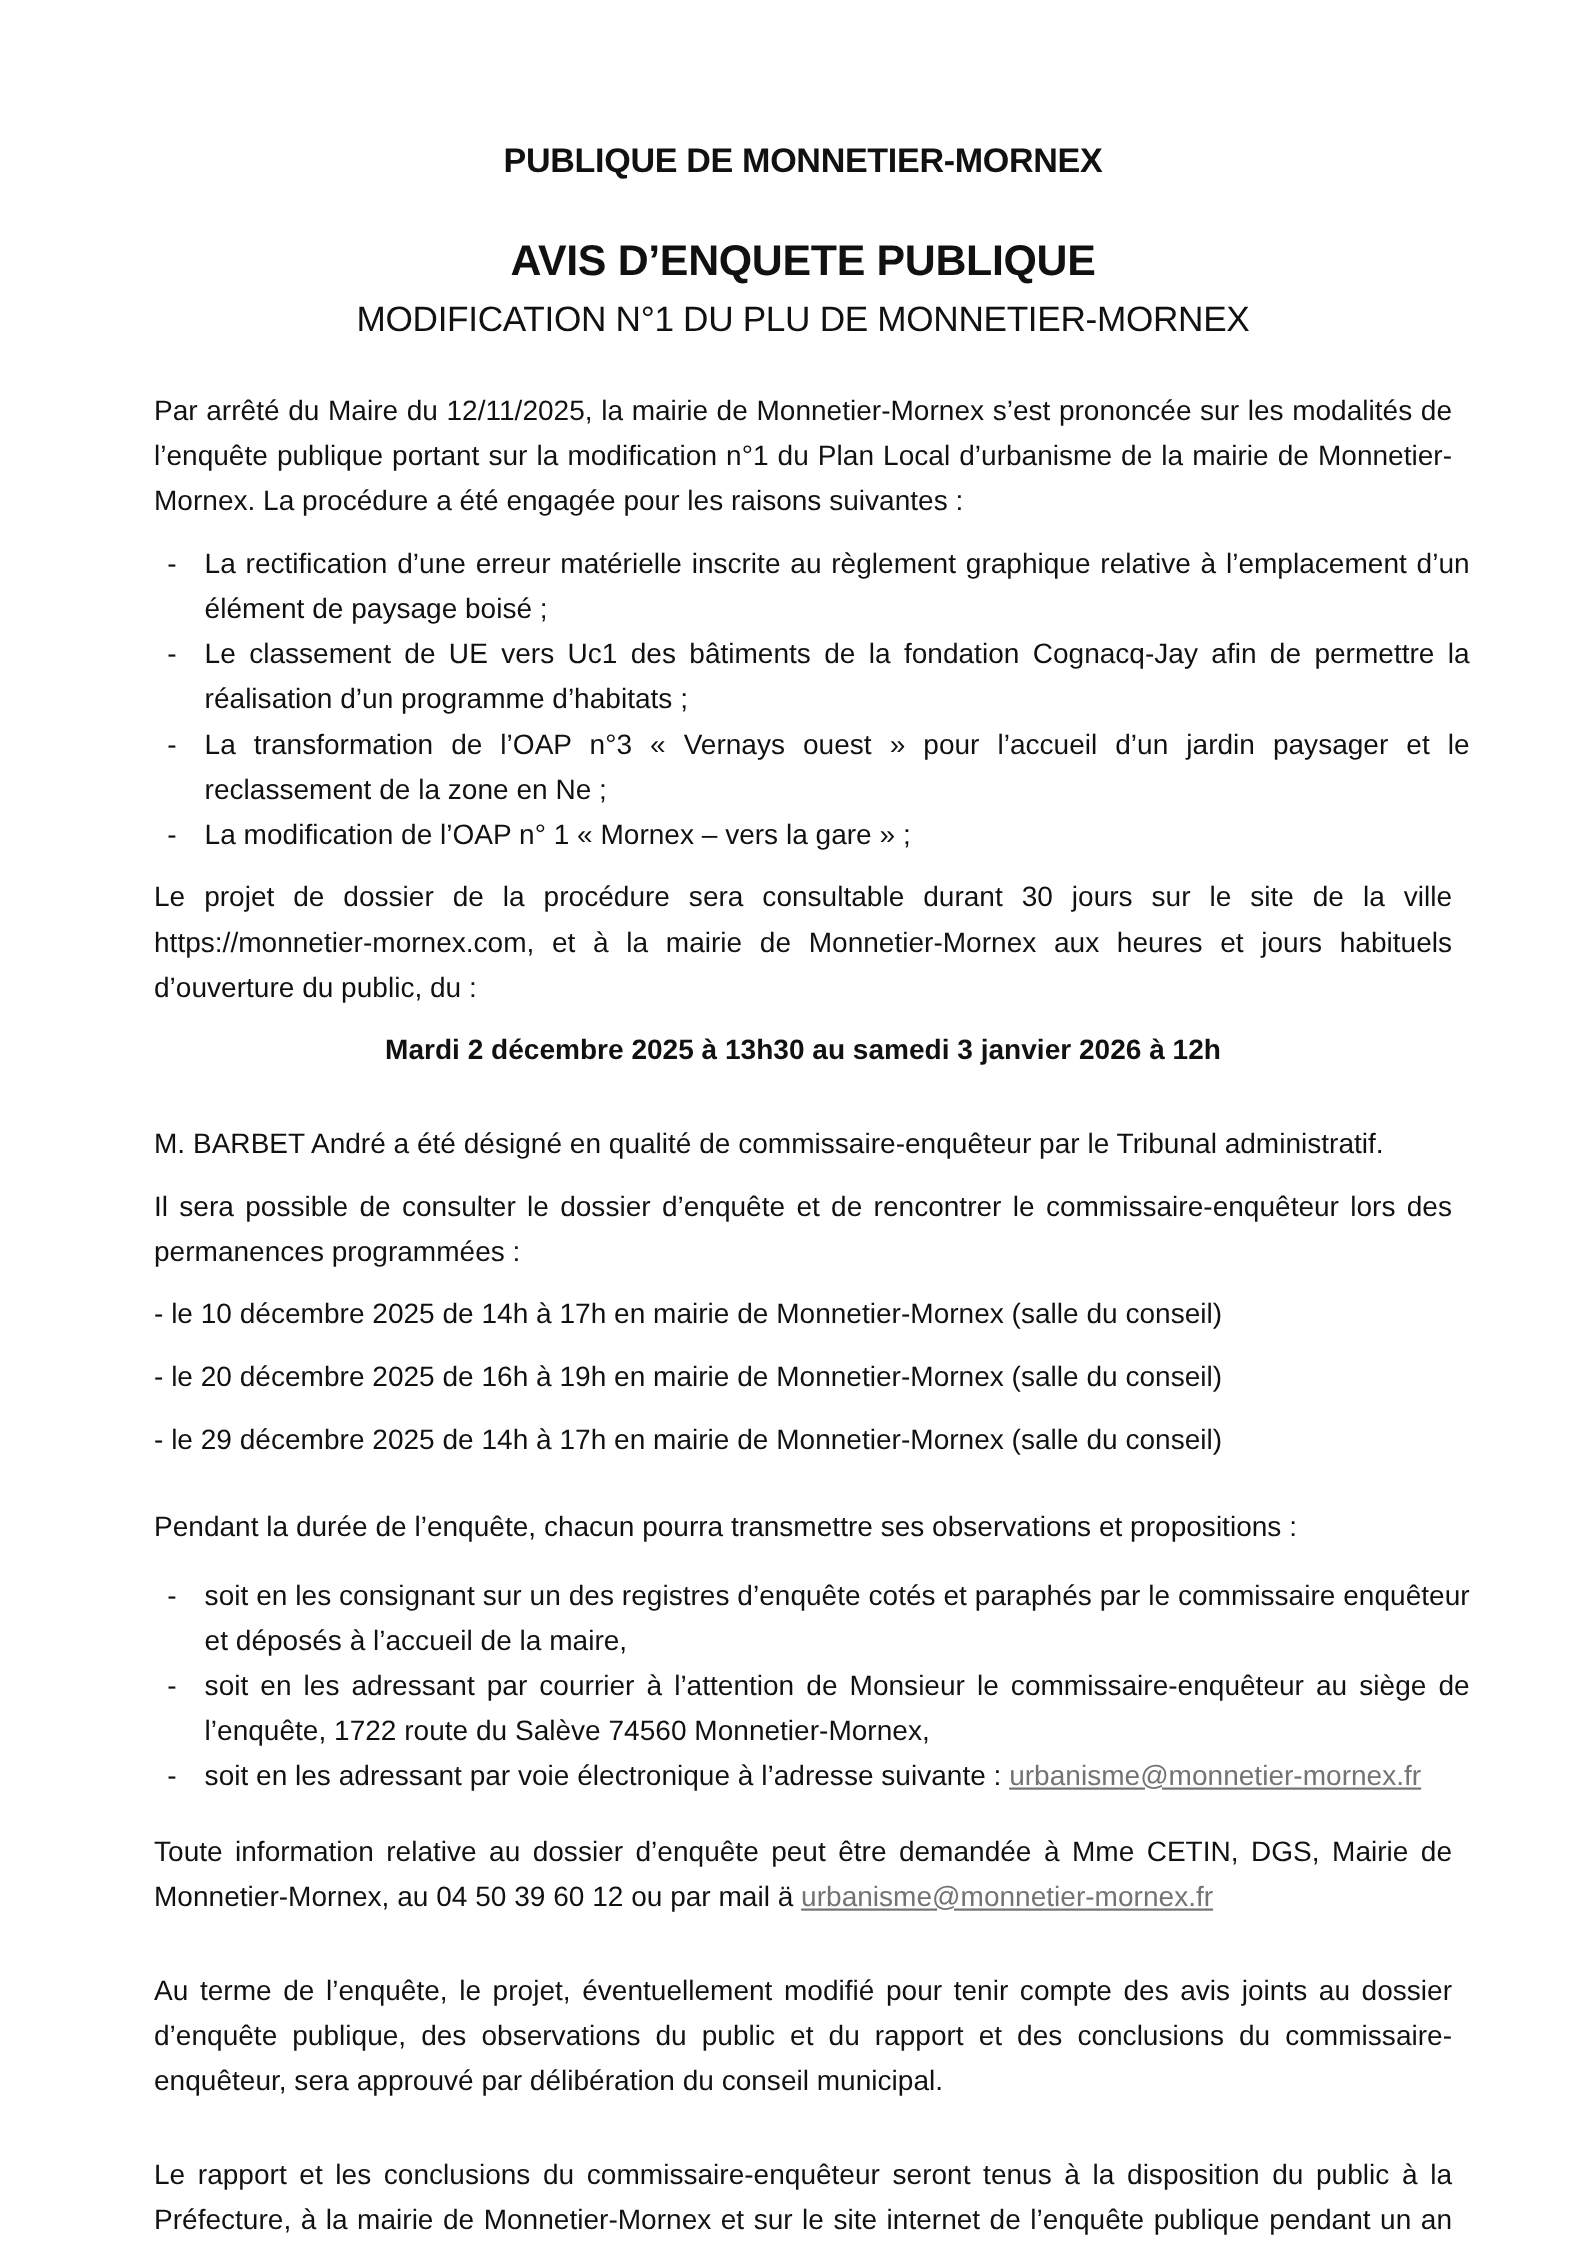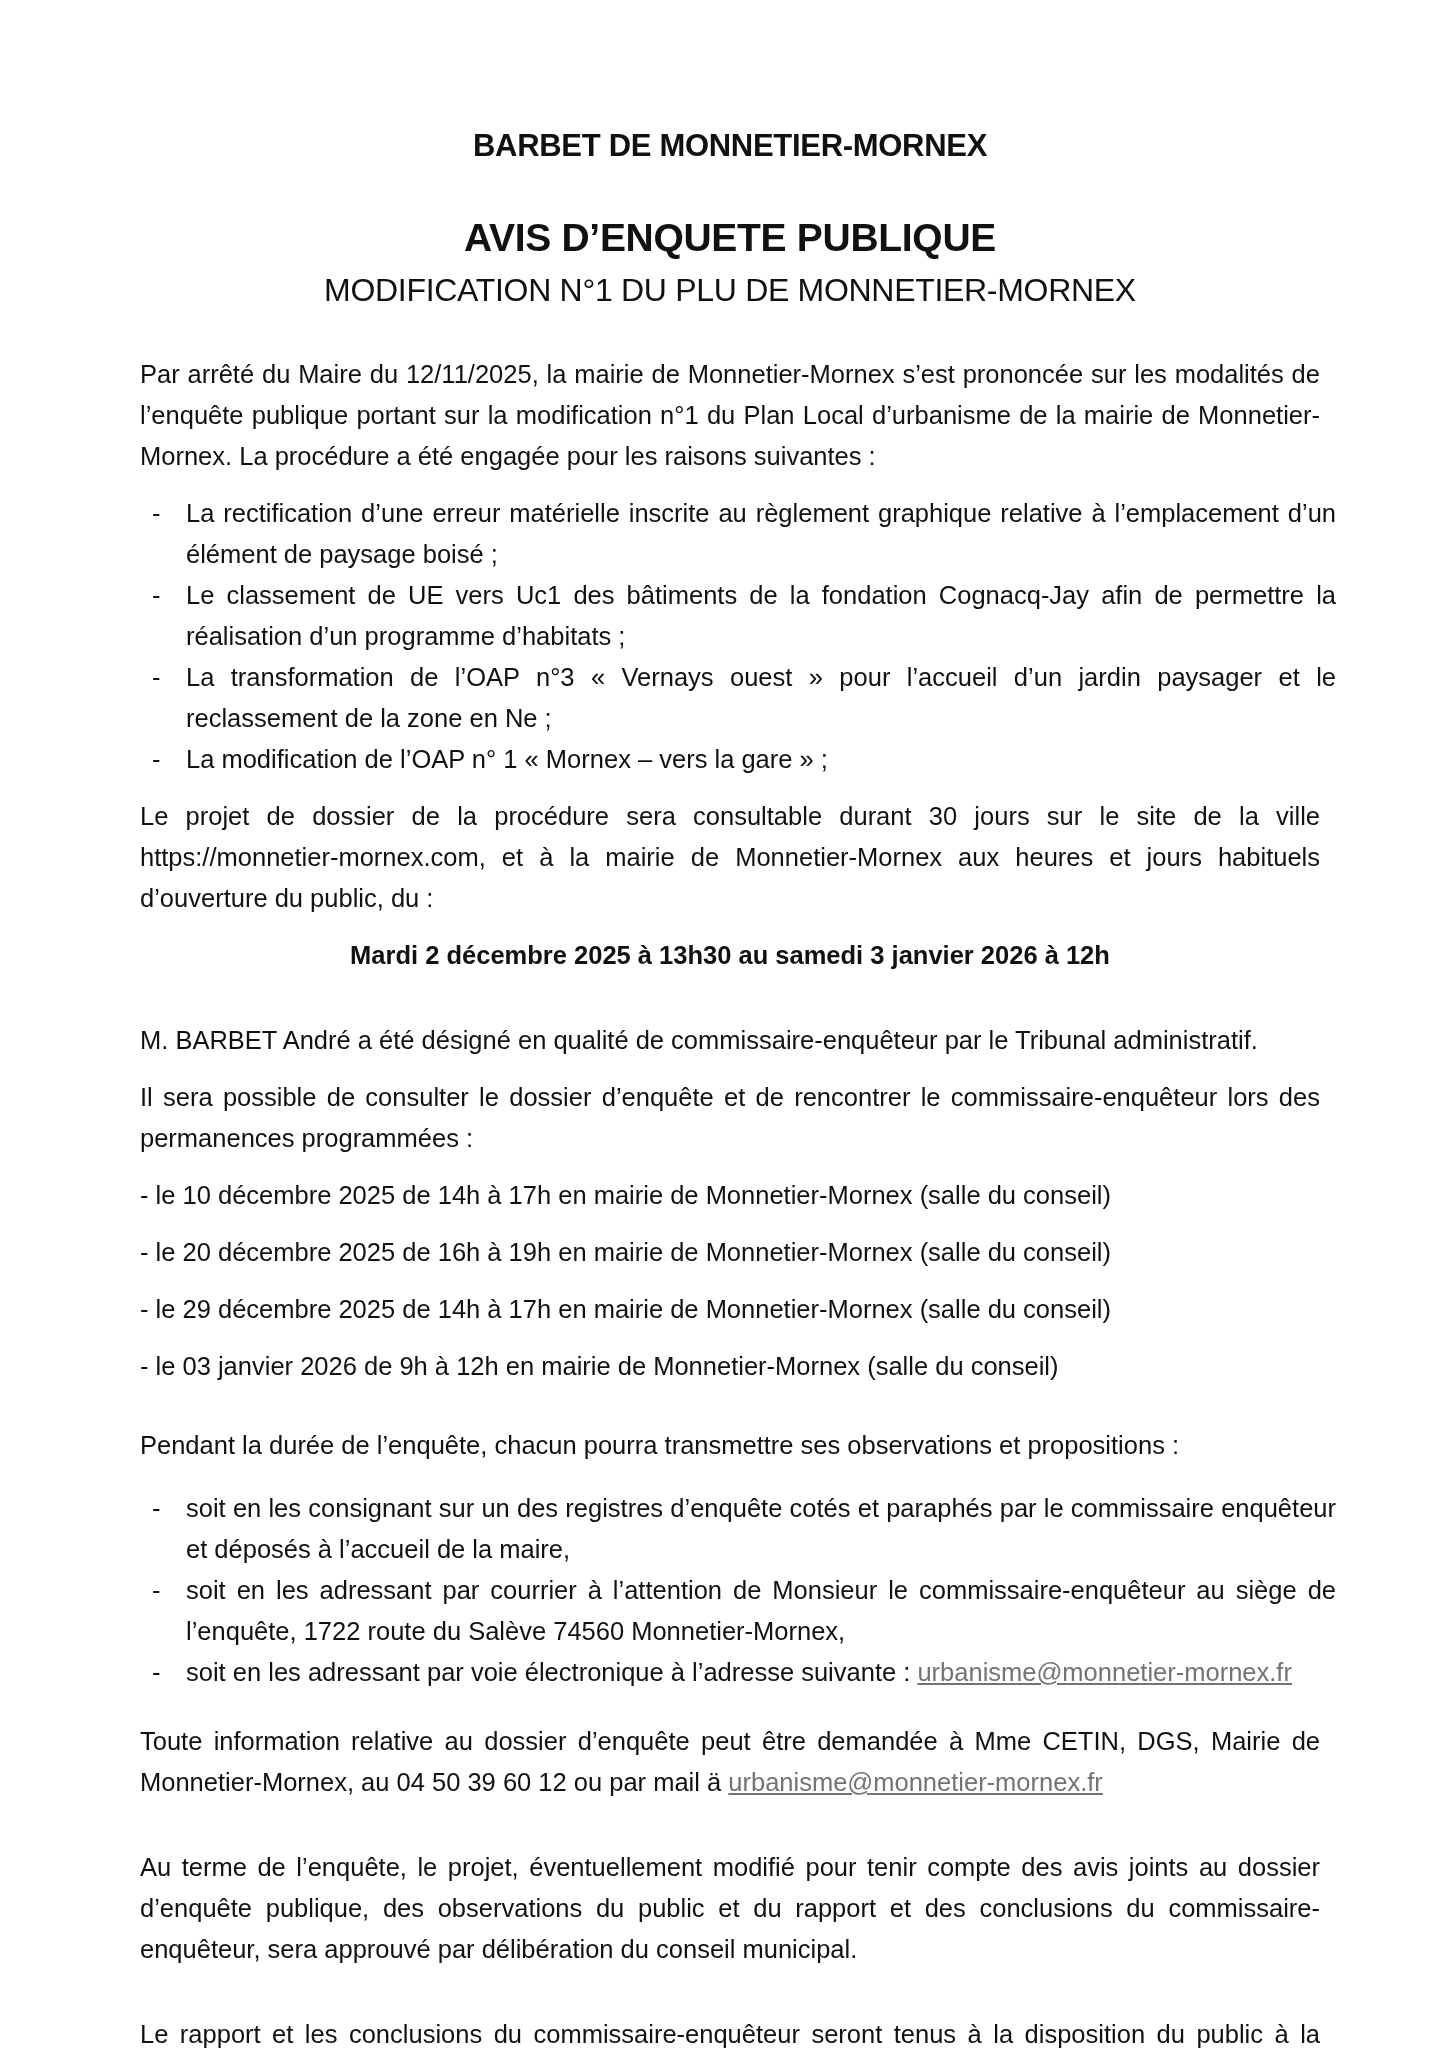--- a/index.html
+++ b/index.html
@@ -30,42 +30,41 @@
   }
   .center-bold { text-align: center; font-weight: bold; margin-top: 2px; }
   .gap { height: 12px; }
   .gap-s { height: 6px; }
   a.link { color: #737373; text-decoration: underline; }
 </style>
 </head>
 <body>
 
 <div class="page">
-  <div class="h1">BARBET DE MONNETIER-MORNEX</div>
+  <div class="h1">PUBLIQUE DE MONNETIER-MORNEX</div>
   <div class="h2">AVIS D’ENQUETE PUBLIQUE</div>
   <div class="h3">MODIFICATION N°1 DU PLU DE MONNETIER-MORNEX</div>
 
   <div class="body">
     <p class="just">Par arrêté du Maire du 12/11/2025, la mairie de Monnetier-Mornex s’est prononcée sur les modalités de l’enquête publique portant sur la modification n°1 du Plan Local d’urbanisme de la mairie de Monnetier-Mornex. La procédure a été engagée pour les raisons suivantes :</p>
     <ul class="dash">
       <li class="just">La rectification d’une erreur matérielle inscrite au règlement graphique relative à l’emplacement d’un élément de paysage boisé ;</li>
       <li class="just">Le classement de UE vers Uc1 des bâtiments de la fondation Cognacq-Jay afin de permettre la réalisation d’un programme d’habitats ;</li>
       <li class="just">La transformation de l’OAP n°3 « Vernays ouest » pour l’accueil d’un jardin paysager et le reclassement de la zone en Ne ;</li>
       <li class="just">La modification de l’OAP n° 1 « Mornex – vers la gare » ;</li>
     </ul>
     <p class="just">Le projet de dossier de la procédure sera consultable durant 30 jours sur le site de la ville https://monnetier-mornex.com, et à la mairie de Monnetier-Mornex aux heures et jours habituels d’ouverture du public, du :</p>
     <p class="center-bold">Mardi 2 décembre 2025 à 13h30 au samedi 3 janvier 2026 à 12h</p>
     <div class="gap"></div>
     <p class="just">M. BARBET André a été désigné en qualité de commissaire-enquêteur par le Tribunal administratif.</p>
     <p class="just">Il sera possible de consulter le dossier d’enquête et de rencontrer le commissaire-enquêteur lors des permanences programmées :</p>
     <div>
       <p>- le 10 décembre 2025 de 14h à 17h en mairie de Monnetier-Mornex (salle du conseil)</p>
       <p>- le 20 décembre 2025 de 16h à 19h en mairie de Monnetier-Mornex (salle du conseil)</p>
       <p>- le 29 décembre 2025 de 14h à 17h en mairie de Monnetier-Mornex (salle du conseil)</p>
-      <p>- le 03 janvier 2026 de 9h à 12h en mairie de Monnetier-Mornex (salle du conseil)</p>
     </div>
     <div class="gap-s"></div>
     <p>Pendant la durée de l’enquête, chacun pourra transmettre ses observations et propositions :</p>
     <div class="gap-s"></div>
     <ul class="dash">
       <li class="just"><span>soit en les consignant sur un des registres d’enquête cotés et paraphés par le commissaire enquêteur et déposés à l’accueil de la maire,</span></li>
       <li class="just"><span>soit en les adressant par courrier à l’attention de Monsieur le commissaire-enquêteur au siège de l’enquête, 1722 route du Salève 74560 Monnetier-Mornex,</span></li>
       <li class="just"><span>soit en les adressant par voie électronique à l’adresse suivante : </span><a class="link" href="mailto:urbanisme@monnetier-mornex.fr">urbanisme@monnetier-mornex.fr</a></li>
     </ul>
     <div class="gap"></div>

